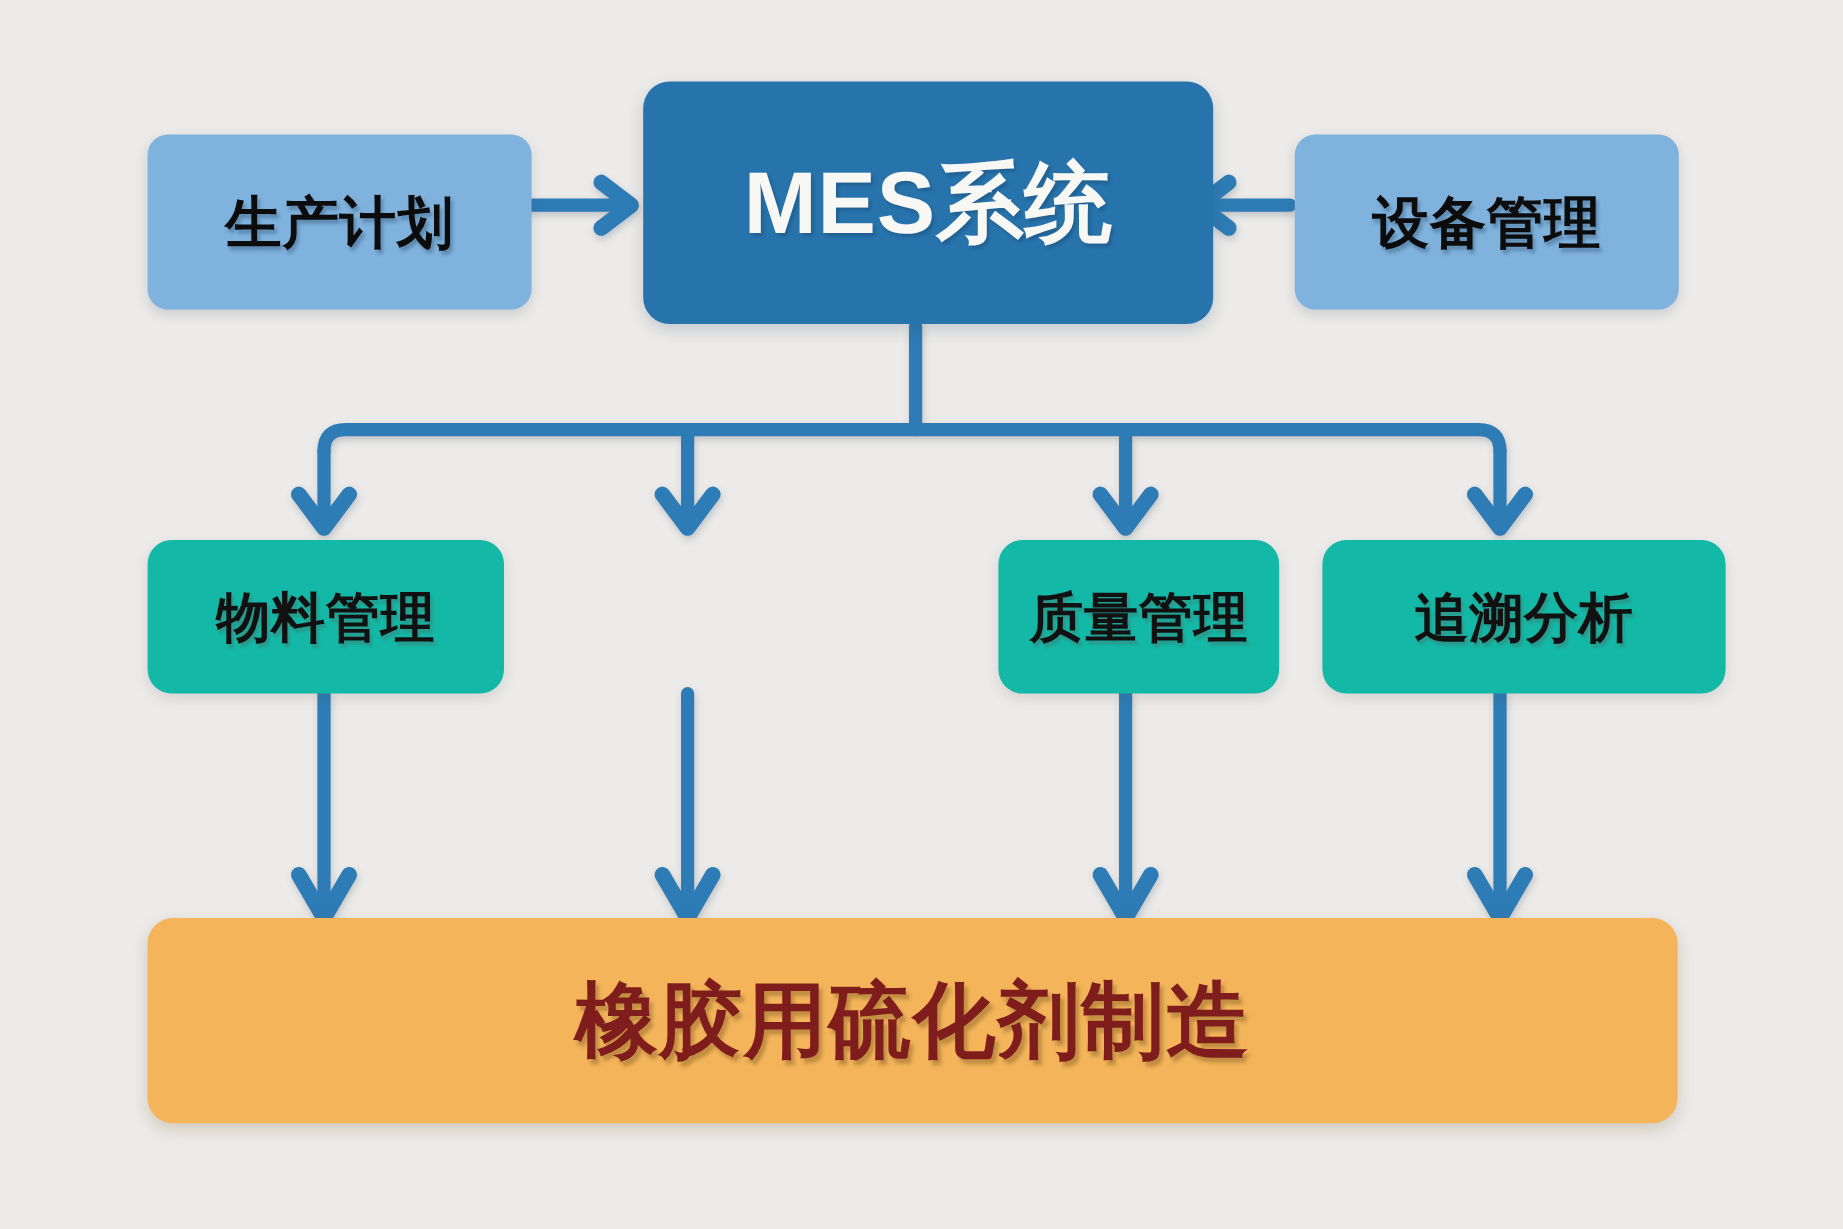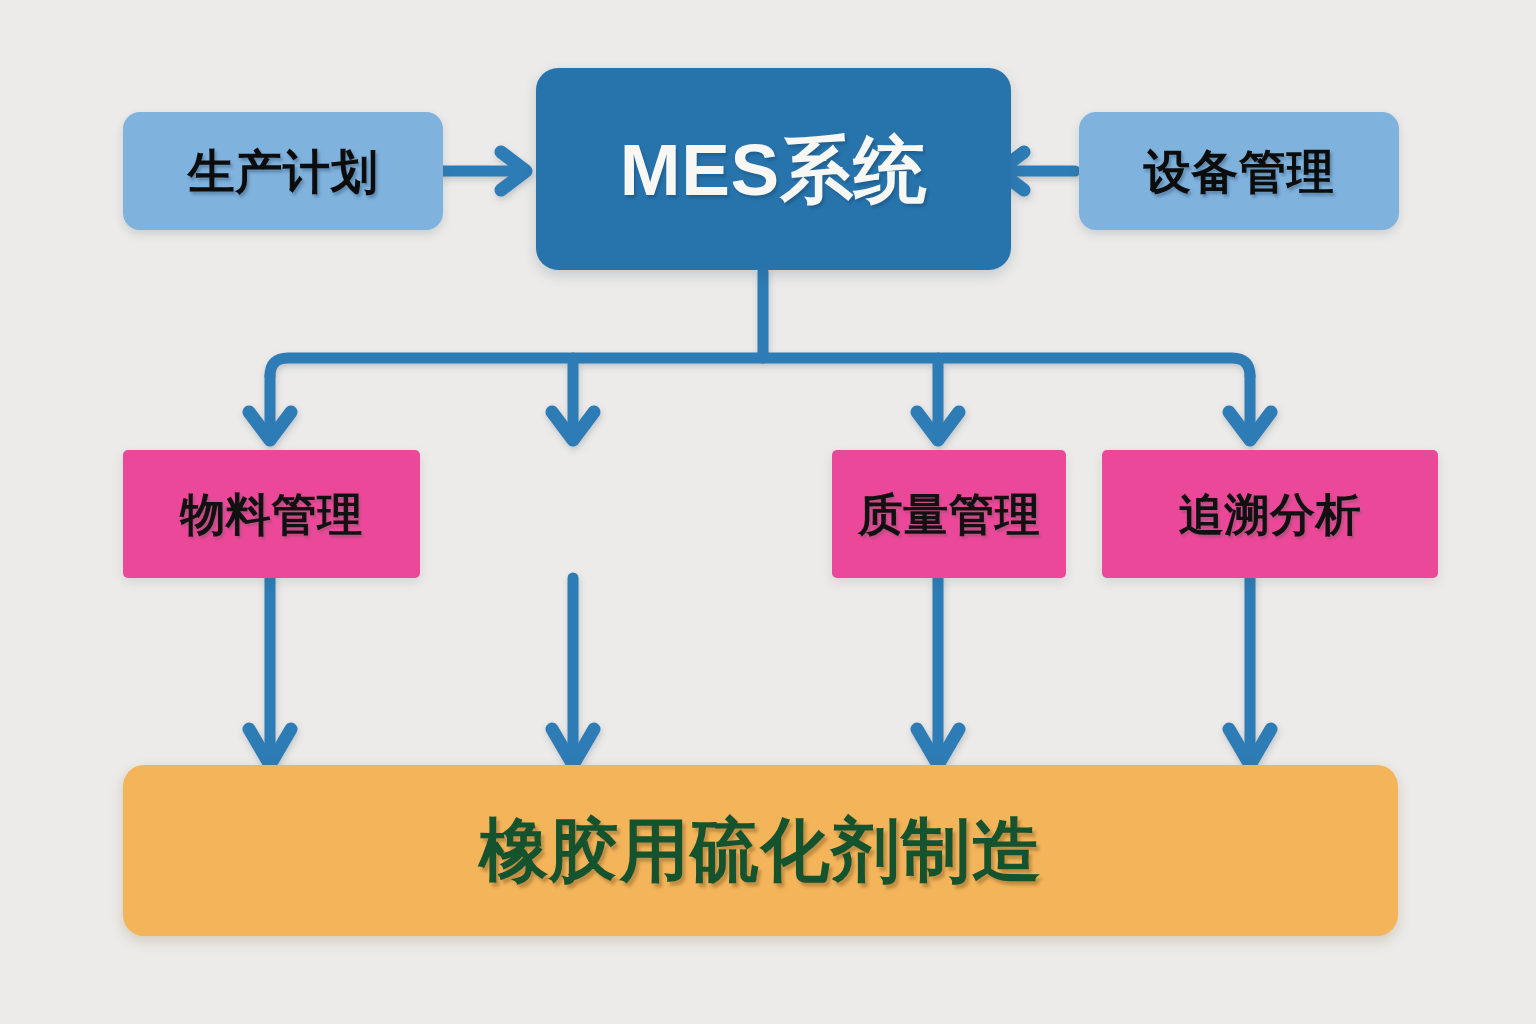--- a/index.html
+++ b/index.html
@@ -57,40 +57,40 @@
     color: #f7f7f4;
     font-size: 73px;
     font-weight: 700;
     text-shadow: 2px 3px 3px rgba(20, 50, 80, 0.30);
   }
 
   
   .node-side {
     top: 112px;
     width: 320px;
-    height: 118px;
+    height: 146px;
     background: #7fb2dd;
     border-radius: 17px;
     box-shadow: 0 4px 10px rgba(60, 80, 100, 0.18);
   }
   .node-side.left  { left: 123px; }
   .node-side.right { left: 1079px; }
   .node-side .node-label {
     color: #0c0c0c;
     font-size: 47px;
     font-weight: 700;
     text-shadow: 2px 3px 3px rgba(30, 60, 90, 0.35);
   }
 
   
   .node-mid {
     top: 450px;
     height: 128px;
-    background: #ec4899;
-    border-radius: 5px;
+    background: #14b8a6;
+    border-radius: 20px;
     box-shadow: 0 4px 11px rgba(70, 70, 70, 0.13);
     text-align: center;
   }
   .node-mid .node-label {
     color: #111111;
     font-size: 45px;
     font-weight: 700;
     text-shadow: 2px 3px 2px rgba(90, 90, 90, 0.30);
   }
   .node-mid.m0 { left: 123px;  width: 297px; }
@@ -102,21 +102,21 @@
   .node-bottom {
     left: 123px;
     top: 765px;
     width: 1275px;
     height: 171px;
     background: #f3b45a;
     border-radius: 21px;
     box-shadow: 0 5px 13px rgba(120, 90, 40, 0.22);
   }
   .node-bottom .node-label {
-    color: #14532d;
+    color: #7f1d1d;
     font-size: 69px;
     font-weight: 700;
     letter-spacing: 0.02em;
     text-shadow: 3px 4px 3px rgba(110, 80, 30, 0.38);
   }
 </style>
 </head>
 <body>
 
 <div id="stage">

